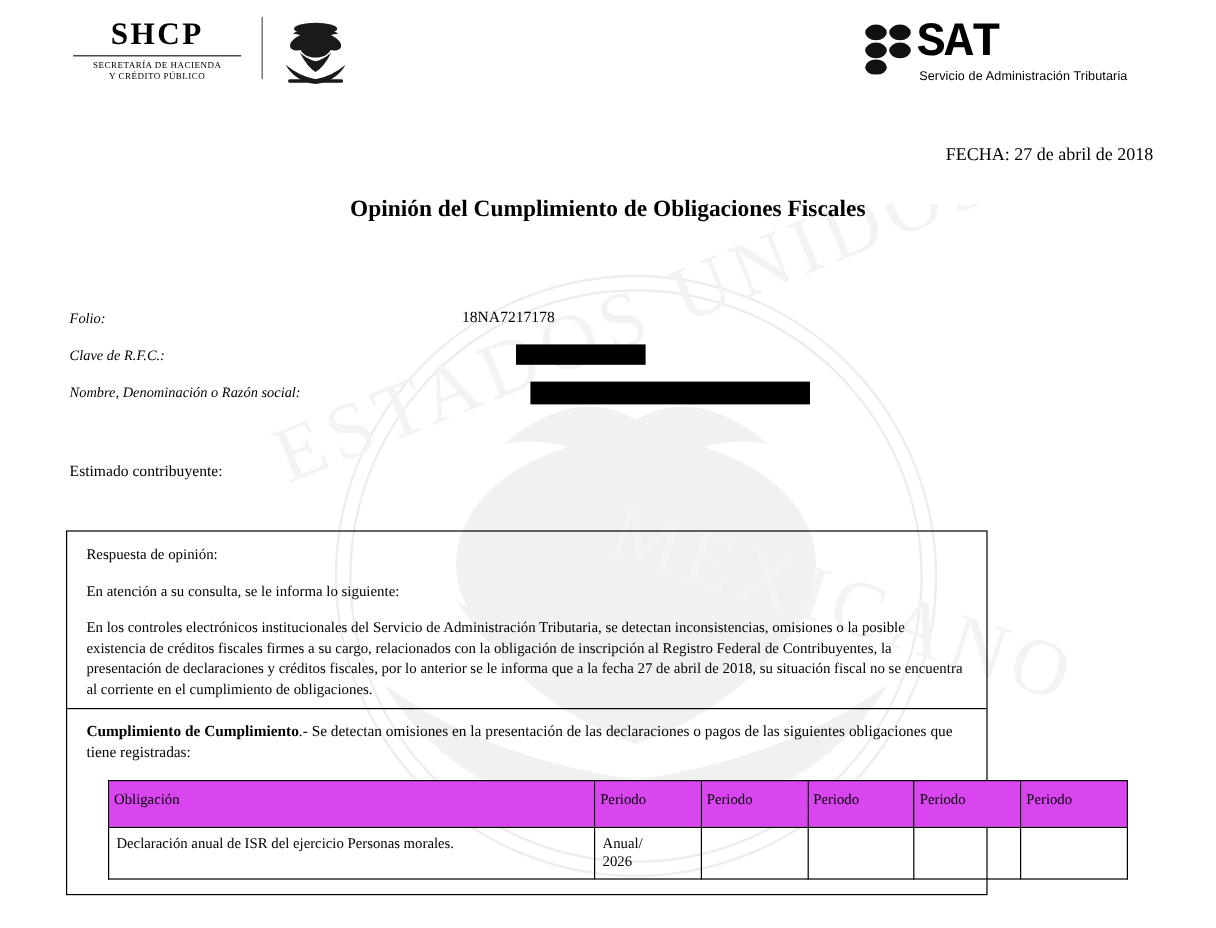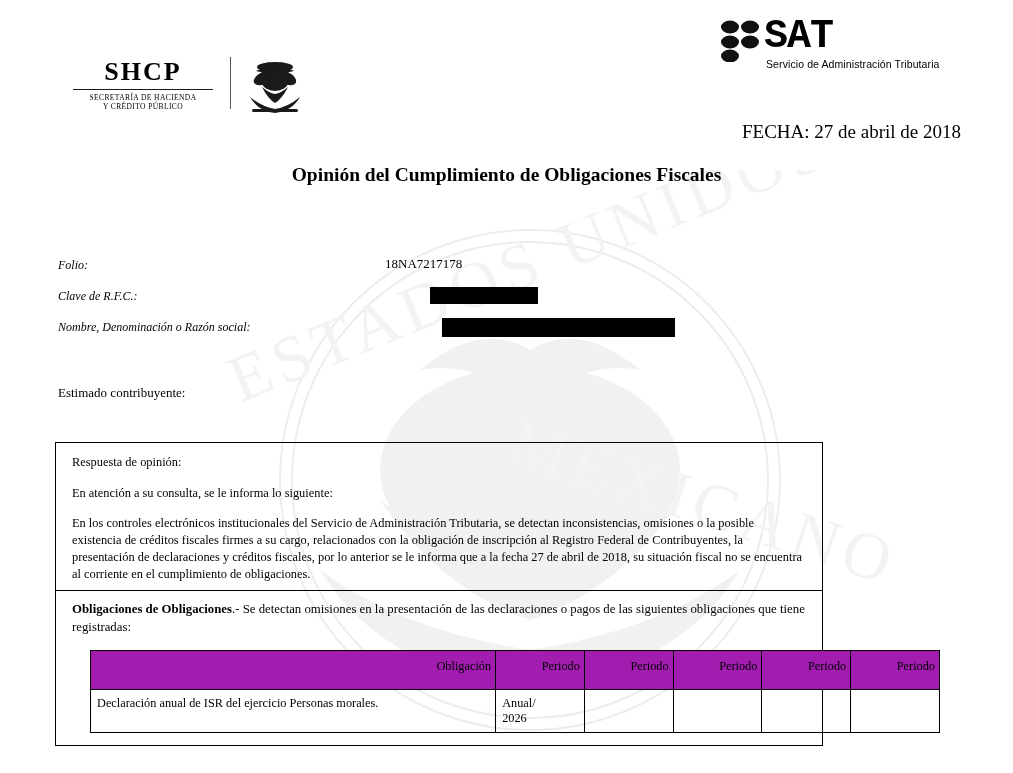--- a/index.html
+++ b/index.html
@@ -31,27 +31,26 @@
   .layer { position: relative; z-index: 2; }
 
   
   #header {
     position: absolute;
     top: 0; left: 0; right: 0;
     height: 95px;
   }
   #shcp-block {
     position: absolute;
-    left: 69px;
+    left: 57px;
     top: 14px;
     width: 290px;
     height: 62px;
     display: flex;
     align-items: flex-start;
-    margin-top: 43px;
   }
   #shcp-text {
     width: 148px;
     text-align: center;
     padding-top: 2px;
   }
   #shcp-title {
     font-family: "Liberation Serif", serif;
     font-size: 26px;
     font-weight: bold;
@@ -104,21 +103,21 @@
     font-size: 10.5px;
     letter-spacing: 0.1px;
     white-space: nowrap;
   }
 
   
   #fecha {
     position: absolute;
     right: 52px;
     top: 121px;
-    font-size: 19px;
+    font-size: 15px;
     font-family: "Liberation Serif", serif;
   }
 
   
   #doc-title {
     position: absolute;
     top: 164px;
     left: 0;
     width: 1013px;
     text-align: center;
@@ -207,22 +206,22 @@
     width: 850px;
   }
   #oblig-table th, #oblig-table td {
     border: 1px solid #000;
     font-family: "Liberation Serif", serif;
     font-size: 12.3px;
     font-weight: normal;
     vertical-align: top;
   }
   #oblig-table thead th {
-    background: #a21caf;
-    text-align: right;
+    background: #d946ef;
+    text-align: left;
     padding: 8px 4px;
     height: 22px;
   }
   #oblig-table tbody td {
     padding: 6px 6px;
     height: 30px;
   }
   #oblig-table tbody td.desc { text-align: left; }
   #oblig-table tbody td.per { text-align: left; line-height: 1.2; }
   .col-oblig { width: 430px; }
@@ -320,21 +319,21 @@
 <div id="respuesta-box" class="layer">
   <div class="sect">
     <div class="sect-inner">
       <p class="p">Respuesta de opinión:</p>
       <p class="p">En atención a su consulta, se le informa lo siguiente:</p>
       <p class="p">En los controles electrónicos institucionales del Servicio de Administración Tributaria, se detectan inconsistencias, omisiones o la posible existencia de créditos fiscales firmes a su cargo, relacionados con la obligación de inscripción al Registro Federal de Contribuyentes, la presentación de declaraciones y créditos fiscales, por lo anterior se le informa que a la fecha 27 de abril de 2018, su situación fiscal no se encuentra al corriente en el cumplimiento de obligaciones.</p>
     </div>
   </div>
   <div class="divider"></div>
   <div id="obligaciones-sect">
-    <p id="obligaciones-text"><b>Obligaciones de Obligaciones</b><span>.- Se detectan omisiones en la presentación de las declaraciones o pagos de las siguientes obligaciones que tiene registradas:</span></p>
+    <p id="obligaciones-text"><b>Cumplimiento de Cumplimiento</b><span>.- Se detectan omisiones en la presentación de las declaraciones o pagos de las siguientes obligaciones que tiene registradas:</span></p>
 
     <table id="oblig-table">
       <thead>
         <tr>
           <th class="col-oblig">Obligación</th>
           <th class="col-per">Periodo</th>
           <th class="col-per">Periodo</th>
           <th class="col-per">Periodo</th>
           <th class="col-per">Periodo</th>
           <th class="col-per">Periodo</th>

